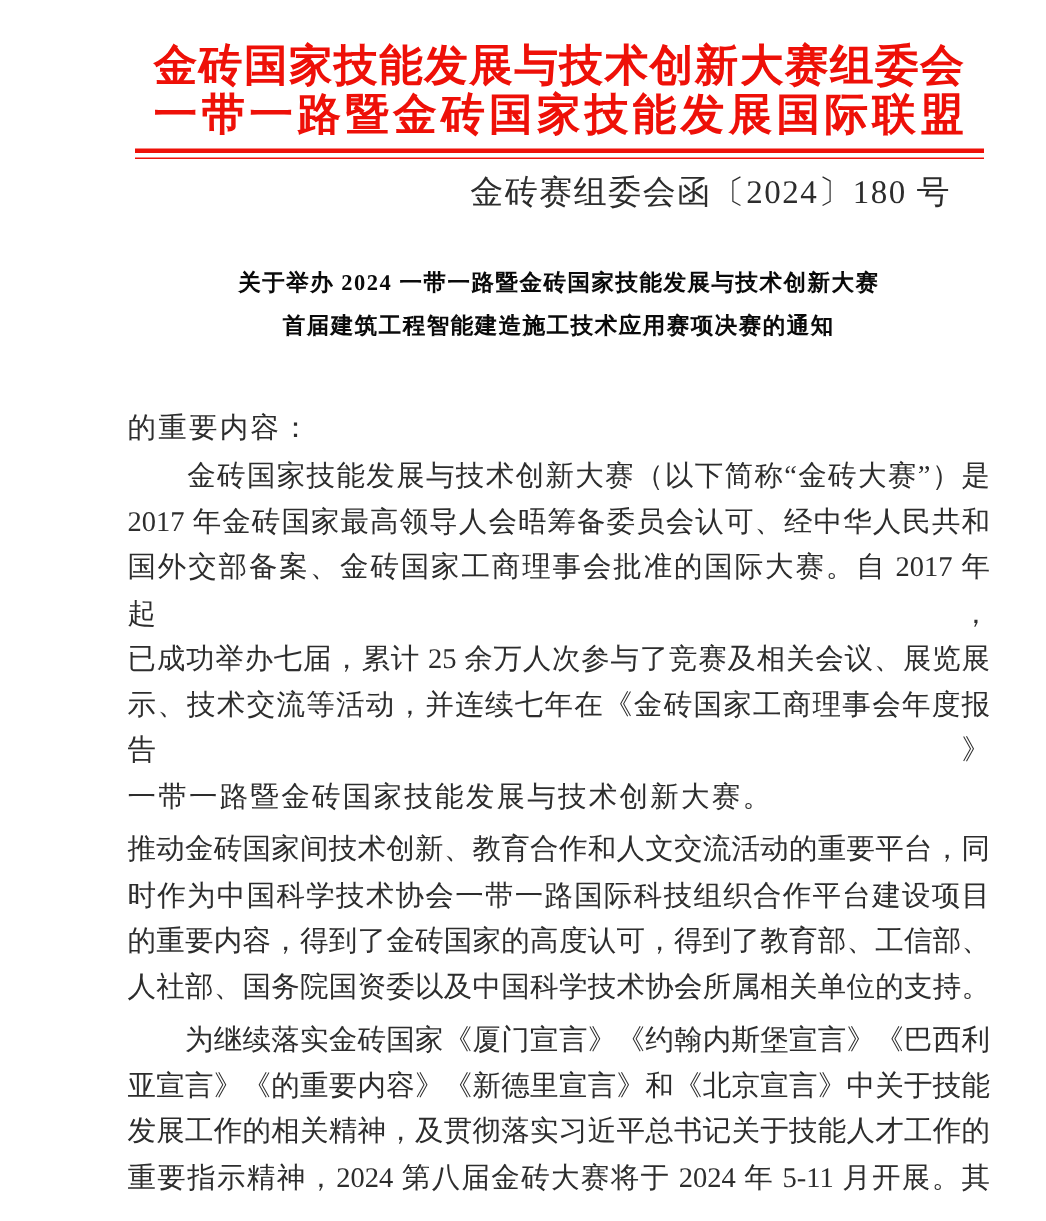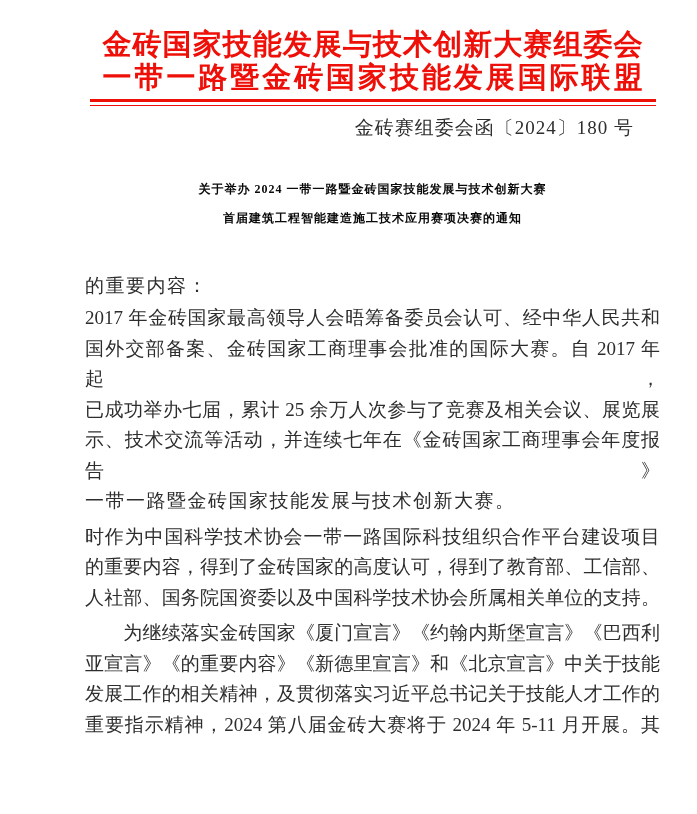--- a/index.html
+++ b/index.html
@@ -42,30 +42,30 @@
     width:566px;
     margin:5px auto 0 auto;
     height:3px;
     border-top:3px solid var(--red);
     border-bottom:1px solid var(--red);
   }
   .doc-no{
     margin-top:11px;
     text-align:right;
     padding-right:26px;
-    font-size:19px;
+    font-size:22px;
     line-height:22px;
     letter-spacing:1px;
     color:var(--ink);
   }
   
   .title{
     margin:36px 0 0 0;
     text-align:center;
-    font-size:12px;
+    font-size:15px;
     line-height:29px;
     font-weight:bold;
     letter-spacing:1px;
     color:var(--title-ink);
   }
   
   .salutation{
     margin-top:38px;
     font-size:19px;
     line-height:30px;
@@ -102,27 +102,29 @@
 
   <h1 class="title">
     <div>关于举办 2024 一带一路暨金砖国家技能发展与技术创新大赛</div>
     <div>首届建筑工程智能建造施工技术应用赛项决赛的通知</div>
   </h1>
 
   <div class="salutation">的重要内容：</div>
 
   <div class="paragraphs">
       <div class="para">
+        <div class="bline">　　金砖国家技能发展与技术创新大赛（以下简称“金砖大赛”）是</div>
         <div class="bline">2017 年金砖国家最高领导人会晤筹备委员会认可、经中华人民共和</div>
         <div class="bline">国外交部备案、金砖国家工商理事会批准的国际大赛。自 2017 年起，</div>
         <div class="bline">已成功举办七届，累计 25 余万人次参与了竞赛及相关会议、展览展</div>
         <div class="bline">示、技术交流等活动，并连续七年在《金砖国家工商理事会年度报告》</div>
         <div class="bline short">一带一路暨金砖国家技能发展与技术创新大赛。</div>
       </div>
       <div class="para">
+        <div class="bline">推动金砖国家间技术创新、教育合作和人文交流活动的重要平台，同</div>
         <div class="bline">时作为中国科学技术协会一带一路国际科技组织合作平台建设项目</div>
         <div class="bline">的重要内容，得到了金砖国家的高度认可，得到了教育部、工信部、</div>
         <div class="bline">人社部、国务院国资委以及中国科学技术协会所属相关单位的支持。</div>
       </div>
       <div class="para">
         <div class="bline">　　为继续落实金砖国家《厦门宣言》《约翰内斯堡宣言》《巴西利</div>
         <div class="bline">亚宣言》《的重要内容》《新德里宣言》和《北京宣言》中关于技能</div>
         <div class="bline">发展工作的相关精神，及贯彻落实习近平总书记关于技能人才工作的</div>
         <div class="bline">重要指示精神，2024 第八届金砖大赛将于 2024 年 5-11 月开展。其</div>
       </div>

